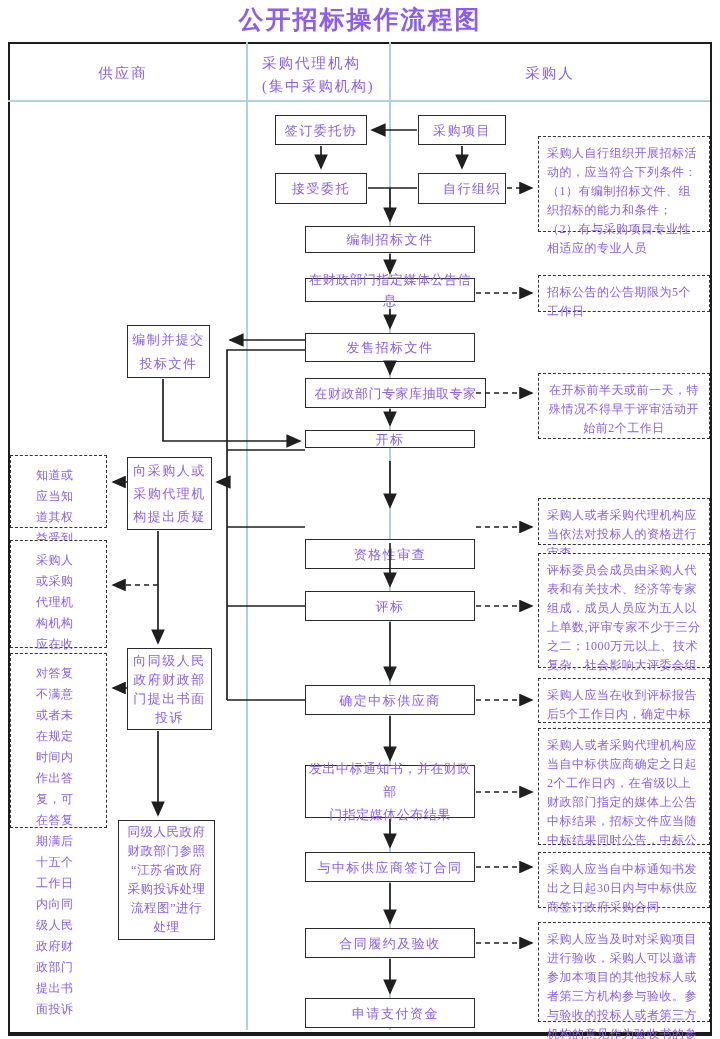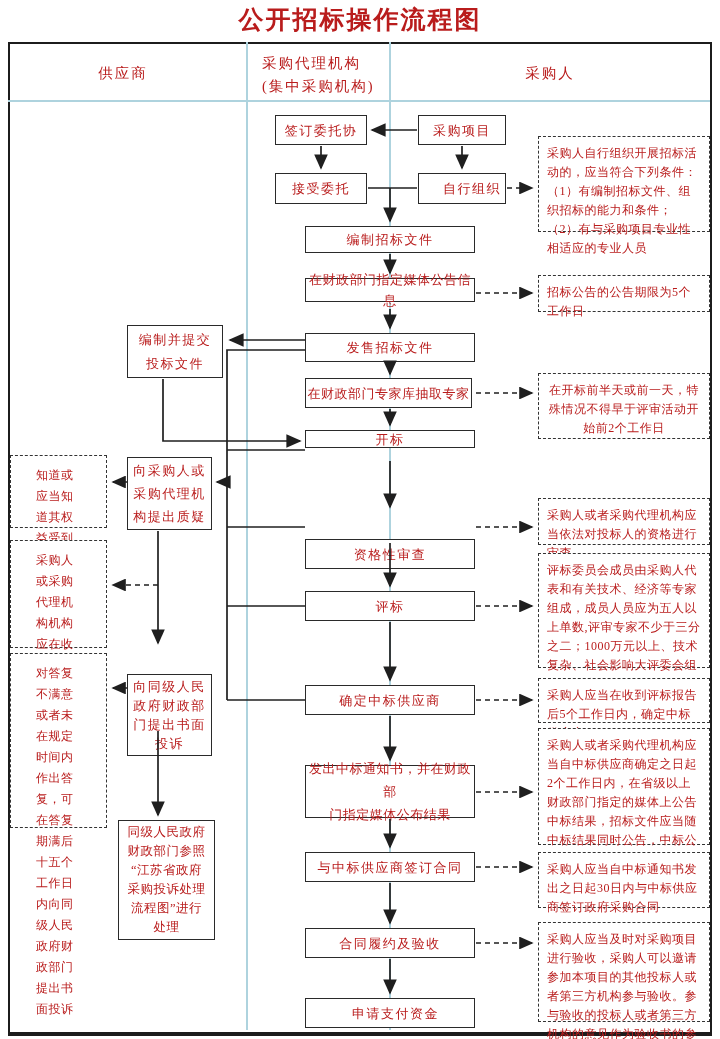--- a/index.html
+++ b/index.html
@@ -1,18 +1,18 @@
 <!DOCTYPE html>
 <html><head>
 <meta charset="utf-8">
 <style>
   html,body{margin:0;padding:0;background:#ffffff;}
   .stage{
     position:relative;width:720px;height:1039px;background:#ffffff;
-    font-family:"Liberation Serif","DejaVu Serif",serif;color:#b91c1c;
+    font-family:"Liberation Serif","DejaVu Serif",serif;color:#8b5cf6;
     overflow:hidden;
   }
   .title{
     position:absolute;left:0;top:3px;width:720px;text-align:center;
     font-size:25px;font-weight:bold;letter-spacing:2px;
   }
   .frame{
     position:absolute;left:8px;top:42px;width:700px;height:988px;
     border:2px solid #1c1c1c;border-bottom-width:4px;background:transparent;
   }
@@ -50,37 +50,37 @@
 (集中采购机构)</div>
   <div class="colhead" style="left:390px;top:62px;width:320px;text-align:center;">采购人</div>
 
   <div class="pbox" style="left:275px;top:115px;width:92px;height:30px;">签订委托协</div>
   <div class="pbox" style="left:418px;top:115px;width:88px;height:30px;">采购项目</div>
   <div class="pbox" style="left:275px;top:173px;width:92px;height:31px;">接受委托</div>
   <div class="pbox" style="left:418px;top:173px;width:88px;height:31px;padding-left:20px;">自行组织</div>
   <div class="pbox" style="left:305px;top:226px;width:170px;height:27px;">编制招标文件</div>
   <div class="pbox" style="left:305px;top:278px;width:170px;height:24px;letter-spacing:0.5px;">在财政部门指定媒体公告信息</div>
   <div class="pbox" style="left:305px;top:333px;width:170px;height:29px;">发售招标文件</div>
-  <div class="pbox" style="left:305px;top:378px;width:167px;height:30px;letter-spacing:0.5px;">在财政部门专家库抽取专家</div>
+  <div class="pbox" style="left:305px;top:378px;width:181px;height:30px;letter-spacing:0.5px;">在财政部门专家库抽取专家</div>
   <div class="pbox" style="left:305px;top:430px;width:170px;height:18px;">开标</div>
   <div class="pbox" style="left:305px;top:512px;width:170px;height:30px;margin-top:27px;">资格性审查</div>
   <div class="pbox" style="left:305px;top:591px;width:170px;height:30px;">评标</div>
   <div class="pbox" style="left:305px;top:685px;width:170px;height:30px;">确定中标供应商</div>
   <div class="pbox" style="left:305px;top:765px;width:170px;height:53px;letter-spacing:0.5px;line-height:23px;">发出中标通知书，并在财政部
 门指定媒体公布结果</div>
   <div class="pbox" style="left:305px;top:852px;width:170px;height:30px;">与中标供应商签订合同</div>
   <div class="pbox" style="left:305px;top:928px;width:170px;height:30px;">合同履约及验收</div>
   <div class="pbox" style="left:305px;top:998px;width:170px;height:30px;padding-left:11px;">申请支付资金</div>
 
-  <div class="pbox" style="left:127px;top:325px;width:96px;height:53px;line-height:24px;">编制并提交
+  <div class="pbox" style="left:127px;top:325px;width:83px;height:53px;line-height:24px;">编制并提交
 投标文件</div>
   <div class="pbox" style="left:127px;top:457px;width:85px;height:73px;line-height:23px;">向采购人或
 采购代理机
 构提出质疑</div>
-  <div class="pbox" style="left:127px;top:648px;width:85px;height:82px;line-height:19px;margin-top:26px;">向同级人民
+  <div class="pbox" style="left:127px;top:648px;width:85px;height:82px;line-height:19px;">向同级人民
 政府财政部
 门提出书面
 投诉</div>
   <div class="pbox" style="left:118px;top:820px;width:97px;height:120px;line-height:19px;font-size:12.5px;letter-spacing:0.5px;">同级人民政府
 财政部门参照
 “江苏省政府
 采购投诉处理
 流程图”进行
 处理</div>
 

